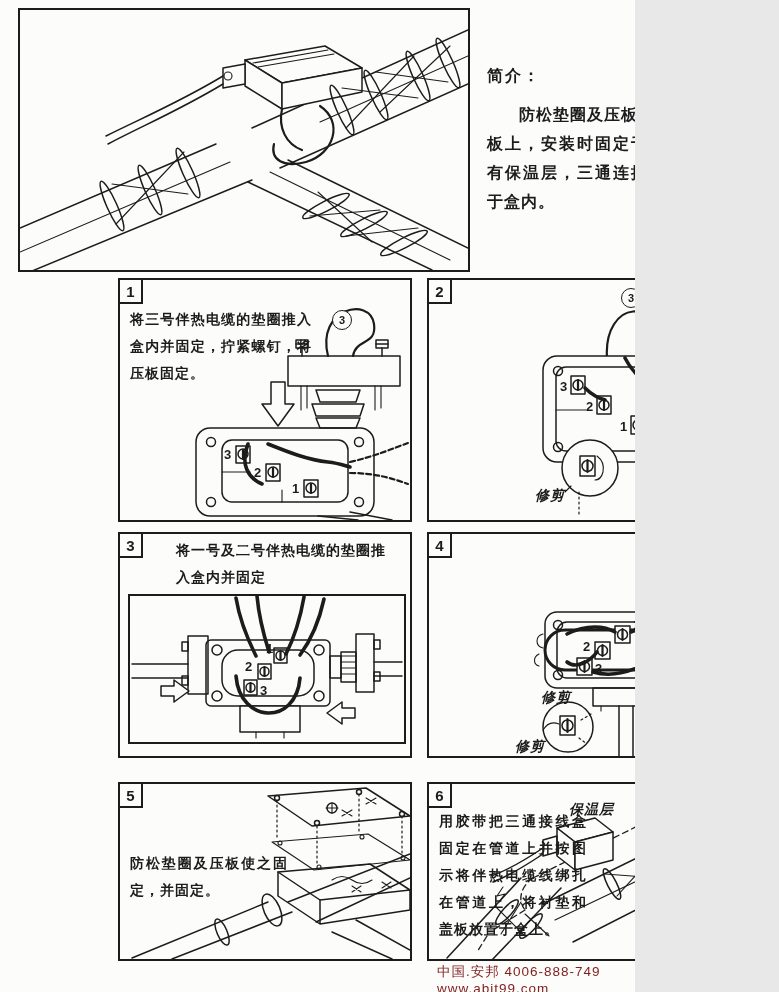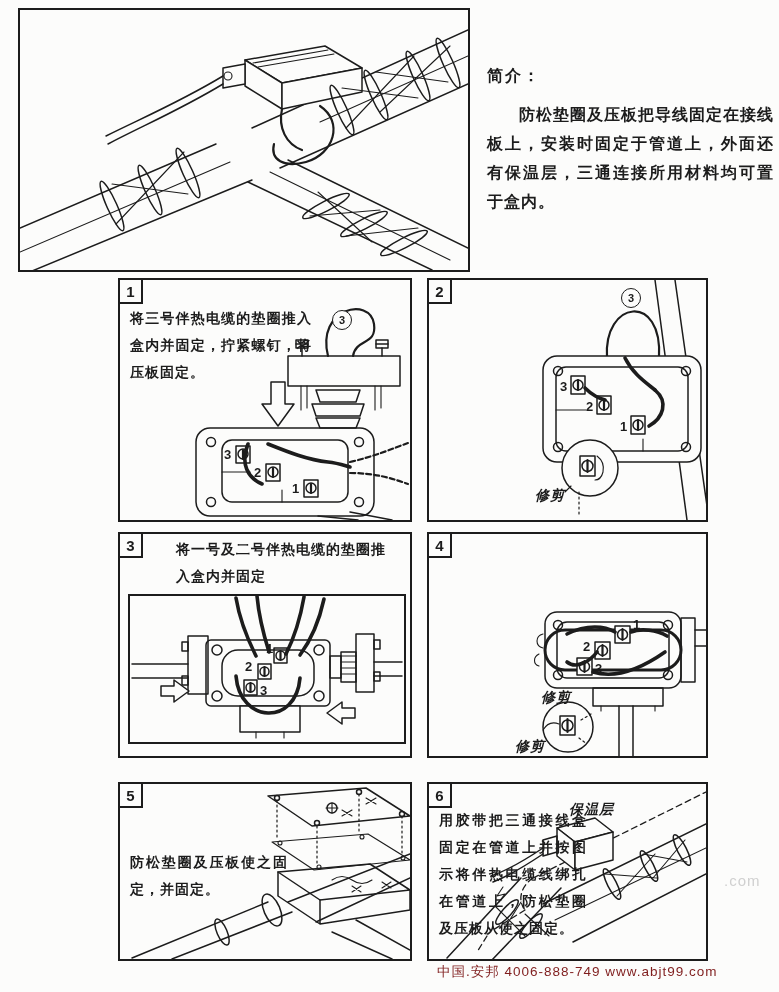--- a/index.html
+++ b/index.html
@@ -1,25 +1,25 @@
 <!DOCTYPE html>
 <html><head>
 <meta charset="utf-8">
 <style>
   html,body{margin:0;padding:0;background:#e8e8e8;}
-  .sheet{position:relative;width:779px;height:992px;background:#fcfcfb;overflow:hidden;
+  .sheet{position:relative;width:635px;height:992px;background:#fcfcfb;overflow:hidden;
          font-family:"Liberation Sans","DejaVu Sans",sans-serif;color:#1c1c1c;}
   
   .frame{position:absolute;border:2px solid #1c1c1c;background:#fcfcfb;box-sizing:border-box;}
   .panel{position:absolute;border:2px solid #1c1c1c;background:#fcfcfb;box-sizing:border-box;}
   .badge{position:absolute;top:-2px;left:-2px;width:25px;height:26px;border:2px solid #1c1c1c;
          background:#fcfcfb;display:flex;align-items:center;justify-content:center;
          font-size:15px;font-weight:700;box-sizing:border-box;z-index:4;}
   .step-text{position:absolute;font-size:14px;font-weight:700;line-height:27px;
-             letter-spacing:1px;text-align:justify;z-index:3;font-family:Liberation Mono, monospace;}
+             letter-spacing:1px;text-align:justify;z-index:3;}
   .inner-frame{position:absolute;border:2px solid #1c1c1c;box-sizing:border-box;}
   
   .intro-title{position:absolute;left:487px;top:66px;font-size:16px;font-weight:700;letter-spacing:2px;}
   .intro-body{position:absolute;left:487px;top:100px;width:287px;font-size:16px;font-weight:700;
               line-height:29px;letter-spacing:1px;text-align:justify;text-indent:2em;}
   
   svg.ill{position:absolute;left:0;top:0;width:100%;height:100%;z-index:1;}
   svg.ill path,svg.ill rect,svg.ill circle,svg.ill ellipse,svg.ill line,svg.ill polygon{
       stroke:#1c1c1c;fill:none;stroke-width:1.5;stroke-linecap:round;stroke-linejoin:round;} svg.ill .w2{stroke-width:2.2;}
   svg.ill .thick{stroke-width:3.6;} svg.ill .thin{stroke-width:1.1;}
@@ -321,21 +321,21 @@
       <path d="M168,118 L290,70 M196,138 L290,94"></path>
 
       <path d="M236,136 L290,166 M212,148 L272,175"></path>
 
       <ellipse cx="102" cy="148" rx="5" ry="14" transform="rotate(-23 102 148)"></ellipse>
     </svg>
   </section>
 
   <section class="panel" style="left:427px;top:782px;width:281px;height:179px;">
     <span class="badge">6</span>
-    <div class="step-text" style="left:10px;top:24px;width:148px;">用胶带把三通接线盒固定在管道上并按图示将伴热电缆线绑扎在管道上，防松垫圈及压板从使之固定。</div>
+    <div class="step-text" style="left:10px;top:24px;width:148px;">用胶带把三通接线盒固定在管道上并按图示将伴热电缆线绑扎在管道上，将衬垫和盖板放置于盒上。</div>
     <svg class="ill" viewBox="0 0 277 175">
 
       <path class="dash" d="M104,94 L277,8"></path>
       <path class="dash" d="M104,94 C92,102 88,116 96,126"></path>
       <path class="dash" d="M96,126 L64,146"></path>
       <path class="dash" d="M58,152 l-10,16"></path>
       <path class="thin" d="M70,118 l6,-8 -8,2 6,-9"></path>
 
       <path class="thin" d="M158,36 L173,52"></path>
       <path class="inkfill" d="M175,55 l-9,-3 5,-5 z"></path>

